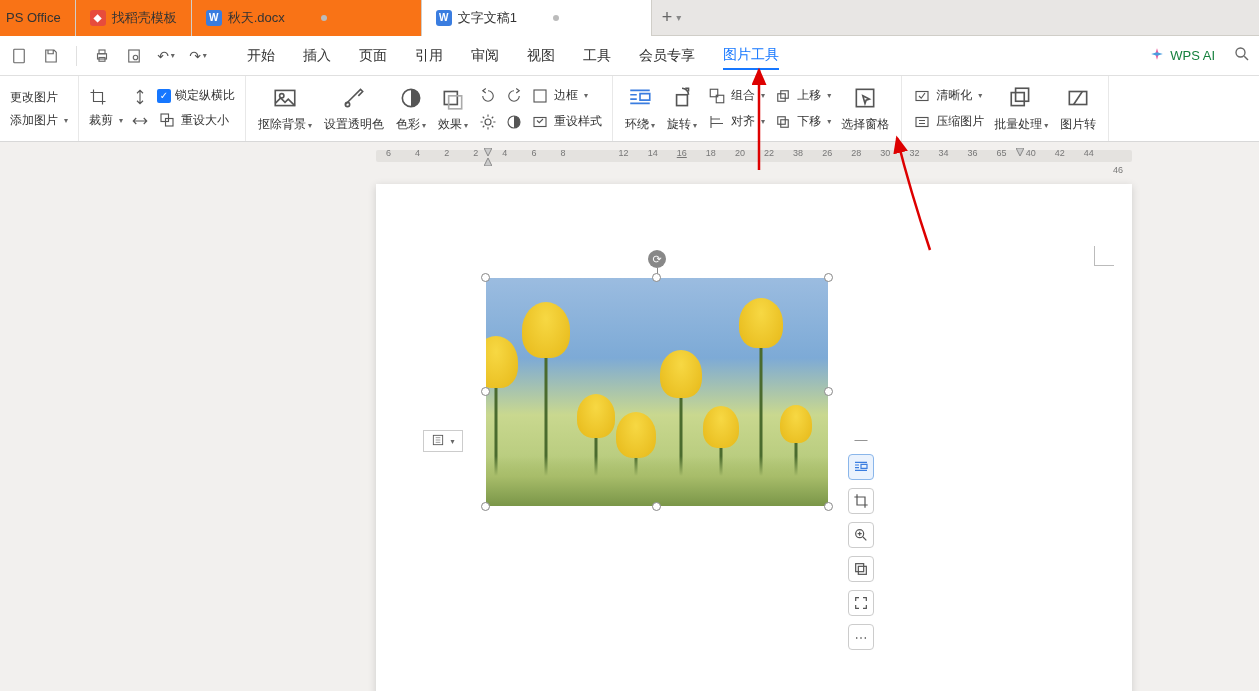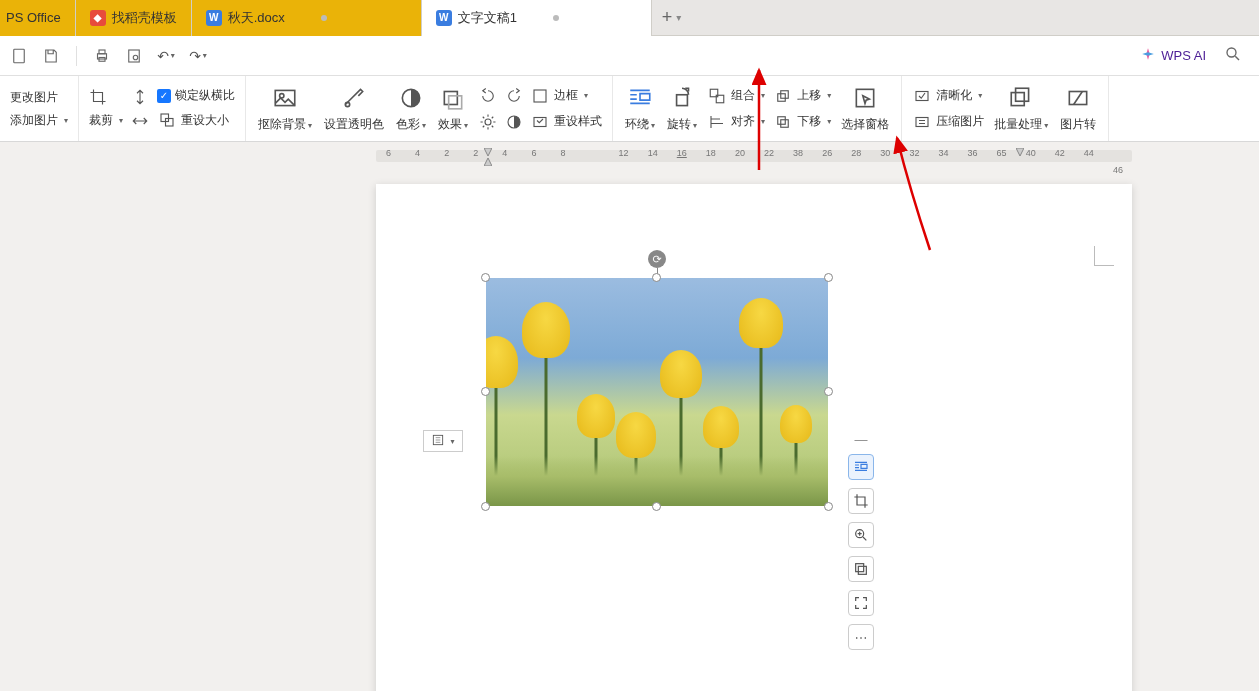--- a/index.html
+++ b/index.html
@@ -1,38 +1,38 @@
 <!DOCTYPE html>
 <html><head>
 <meta charset="utf-8">
 <style>
 * { box-sizing: border-box; margin: 0; padding: 0; font-family: "Microsoft YaHei", sans-serif; }
 body { background: #f5f3f1; overflow: hidden; width: 1259px; height: 691px; position: relative; }
 
 
 .tabbar { display: flex; align-items: center; height: 36px; background: #e8e6e4; border-bottom: 1px solid #d0cec8; padding-left: 0; }
-.tab { display: flex; align-items: center; height: 36px; padding: 0 14px; font-size: 13px; color: #333; border-right: 1px solid #d0cec8; background: #eab308; gap: 6px; position: relative; }
+.tab { display: flex; align-items: center; height: 36px; padding: 0 14px; font-size: 13px; color: #333; border-right: 1px solid #d0cec8; background: #f97316; gap: 6px; position: relative; }
 .tab.app { font-weight: 500; padding-left: 6px; }
 .tab.active { background: #fff; }
 .tab .ticon { width: 16px; height: 16px; display: flex; align-items: center; justify-content: center; border-radius: 3px; font-size: 10px; font-weight: bold; color: #fff; }
 .tab .ti-red { background: #e74c3c; }
 .tab .ti-blue { background: #3a7de0; }
 .tab .dot { width: 6px; height: 6px; border-radius: 50%; background: #bbb; margin-left: 30px; }
 .tabbar .add { padding: 0 10px; color: #666; font-size: 18px; display: flex; align-items: center; gap: 4px; }
 .tabbar .add .chev { font-size: 10px; color: #888; }
 
 
 .menubar { display: flex; align-items: center; height: 40px; background: #fff; border-bottom: 1px solid #e0e0e0; padding-left: 0; }
 .menubar .qat { display: flex; align-items: center; gap: 14px; padding: 0 10px; color: #555; }
 .menubar .qat .qicon { width: 18px; height: 18px; display: flex; align-items: center; justify-content: center; font-size: 14px; }
 .menubar .qat .sep { width: 1px; height: 20px; background: #e0e0e0; margin: 0 2px; }
 .menubar .tabs { display: flex; align-items: center; gap: 28px; margin-left: 30px; font-size: 14px; color: #333; }
 .menubar .tabs .mtab { cursor: pointer; padding: 4px 0; }
 .menubar .tabs .mtab.active { color: #1677ff; border-bottom: 2px solid #1677ff; font-weight: 500; }
-.menubar .right { margin-left: auto; display: flex; align-items: center; gap: 18px; padding-right: 17px; font-size: 13px; color: #4c1d95; }
+.menubar .right { margin-left: auto; display: flex; align-items: center; gap: 18px; padding-right: 8px; font-size: 13px; color: #15803d; }
 .menubar .right .ai { display: flex; align-items: center; gap: 6px; }
 .menubar .right .ai-logo { display: inline-block; }
 .arrow { stroke: #d00; stroke-width: 2.5; fill: none; }
 
 
 .ribbon { display: flex; align-items: stretch; height: 66px; background: #fff; border-bottom: 1px solid #d8d8d8; font-size: 12px; color: #333; }
 .rgroup { display: flex; align-items: center; padding: 0 10px; border-right: 1px solid #e8e8e8; gap: 8px; }
 .rcol { display: flex; flex-direction: column; gap: 6px; justify-content: center; }
 .rrow { display: flex; align-items: center; gap: 6px; white-space: nowrap; }
 .ricon { width: 20px; height: 20px; color: #555; display: inline-flex; align-items: center; justify-content: center; }
@@ -131,20 +131,31 @@
         </svg>
       </span>
     <span class="qicon">
         <svg class="mini" viewBox="0 0 24 24">
           <rect x="5" y="4" width="14" height="16" fill="none" stroke="#666" stroke-width="1.5"></rect>
           <circle cx="14" cy="14" r="3" fill="none" stroke="#666" stroke-width="1.5"></circle>
         </svg>
       </span>
     <span class="qicon">↶<span class="dd">▾</span></span>
     <span class="qicon">↷<span class="dd">▾</span></span>
+  </div>
+  <div class="tabs">
+    <span class="mtab">开始</span>
+    <span class="mtab">插入</span>
+    <span class="mtab">页面</span>
+    <span class="mtab">引用</span>
+    <span class="mtab">审阅</span>
+    <span class="mtab">视图</span>
+    <span class="mtab">工具</span>
+    <span class="mtab">会员专享</span>
+    <span class="mtab active">图片工具</span>
   </div>
   <div class="right">
     <span class="ai">
       <span class="ai-logo"><svg width="14" height="14" viewBox="0 0 24 24">
             <path d="M12 2 L15 12 L12 22 L9 12 Z" fill="#e85d9e"></path>
             <path d="M2 12 L12 9 L22 12 L12 15 Z" fill="#4a9de0"></path>
           </svg></span>
       <span>WPS AI</span>
     </span>
     <span><svg class="mini" viewBox="0 0 24 24">

